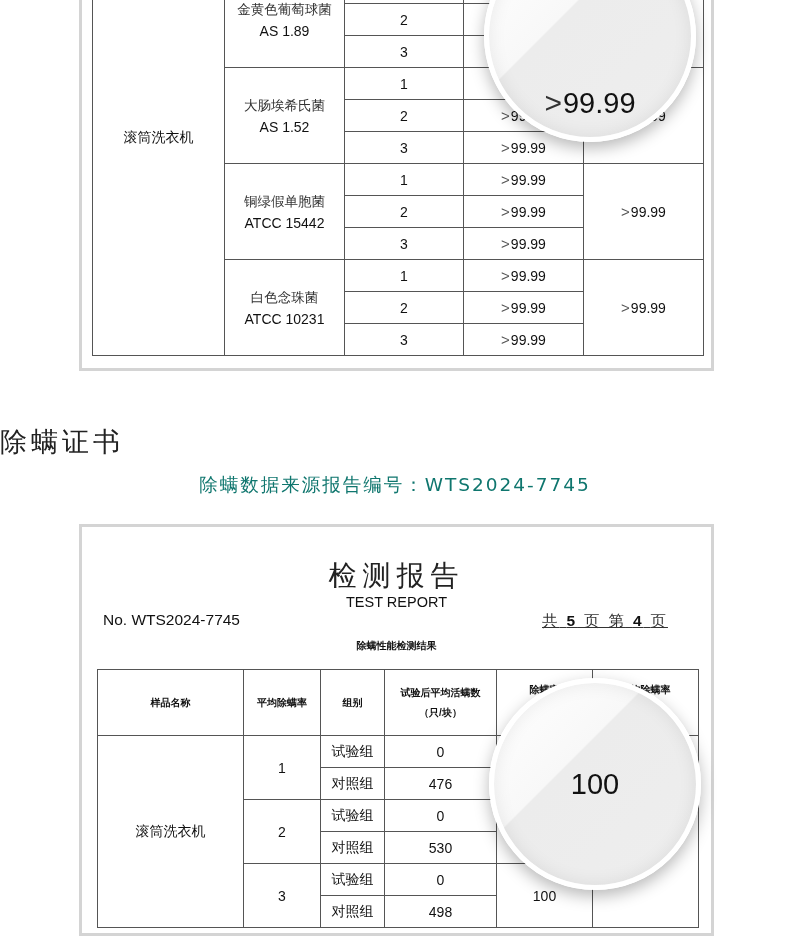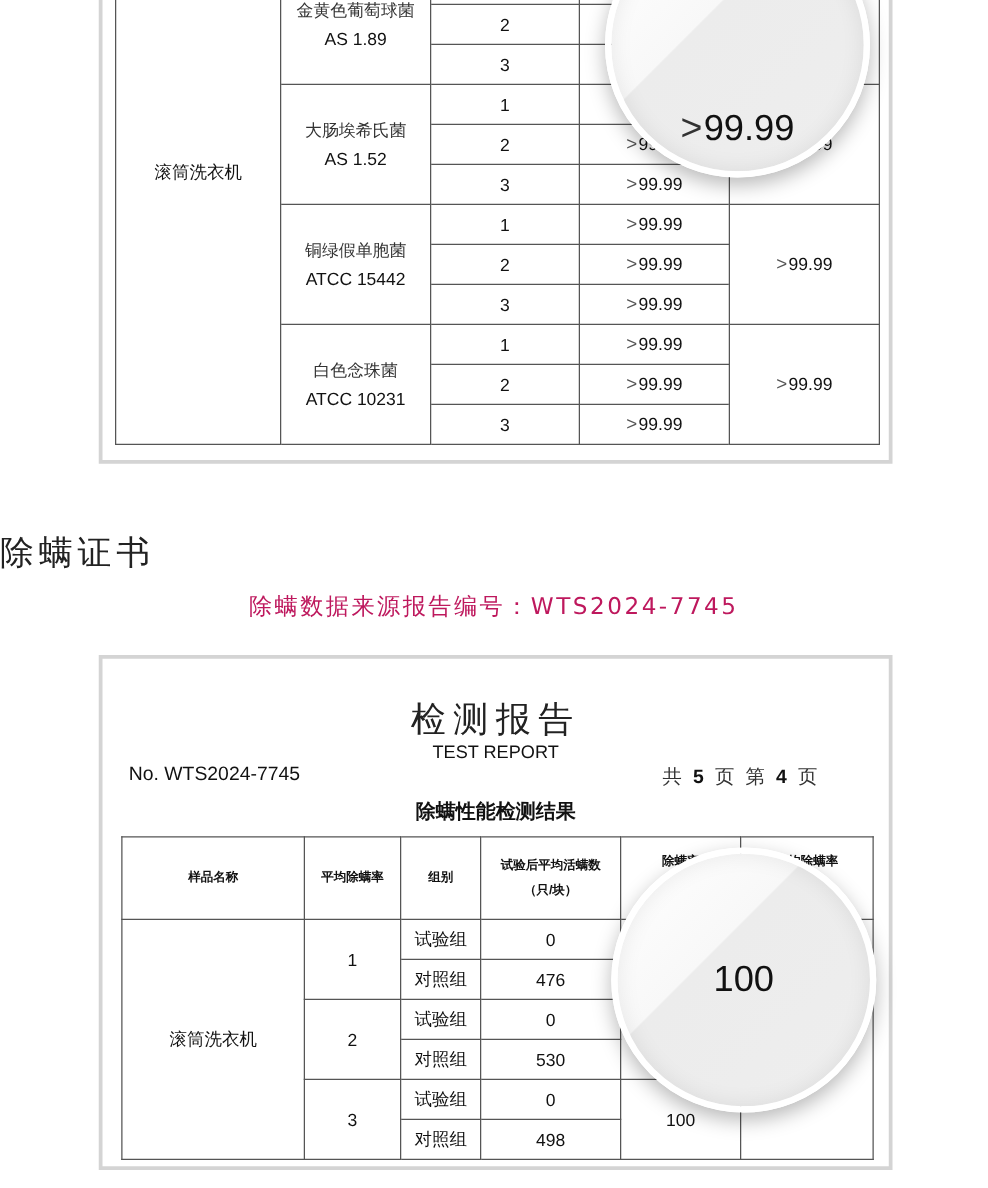--- a/index.html
+++ b/index.html
@@ -41,45 +41,45 @@
     .name-code { display:block; font-size: 14px; }
 
     
     #section-title {
       position: absolute; left: 0; width: 790px; top: 424px;
       text-align: left; font-size: 27px; letter-spacing: 4px; color: #222;
       font-family: "DejaVu Sans", sans-serif; font-weight: 300;
     }
     #section-subtitle {
       position: absolute; left: 0; width: 790px; top: 472px;
-      text-align: center; font-size: 18.5px; letter-spacing: 2px; color: #be185d;
+      text-align: center; font-size: 18.5px; letter-spacing: 2px; color: #0f766e;
       font-family: "DejaVu Sans", sans-serif;
     }
 
     
     #rpt-title {
       position: absolute; left: 0; width: 629px; top: 30px;
       text-align: center; font-size: 28px; letter-spacing: 6px;
       font-family: "DejaVu Serif", "Liberation Serif", serif; color: #222;
     }
     #rpt-subtitle {
       position: absolute; left: 0; width: 629px; top: 67px;
       text-align: center; font-size: 14.5px; color: #111;
     }
     #rpt-no {
       position: absolute; left: 21px; top: 84px; font-size: 15.5px; color: #111;
     }
     #rpt-page {
-      position: absolute; left: 448px; top: 84px; font-size: 15.5px; color: #333;
-      font-family: "DejaVu Serif", "Liberation Serif", serif; letter-spacing: 2px;
+      position: absolute; left: 460px; top: 84px; font-size: 15.5px; color: #333;
+      font-family: "DejaVu Serif", "Liberation Serif", serif; letter-spacing: 2px; text-decoration: underline;
     }
     #rpt-page b { font-family: "Liberation Sans", sans-serif; font-weight: bold; color:#111; }
     #rpt-section {
       position: absolute; left: 0; width: 629px; top: 112px;
-      text-align: center; font-size: 16px; font-weight: bold; color: #111;
+      text-align: center; font-size: 10px; font-weight: bold; color: #111;
     }
 
     #t2 { left: 15px; top: 142px; width: 601px; }
     #t2 th { font-weight: bold; font-size: 10px; line-height: 20px; }
     #t2 td { height: 32px; }
 
     
     .lens {
       position: absolute;
       width: 212px; height: 212px; border-radius: 50%;

